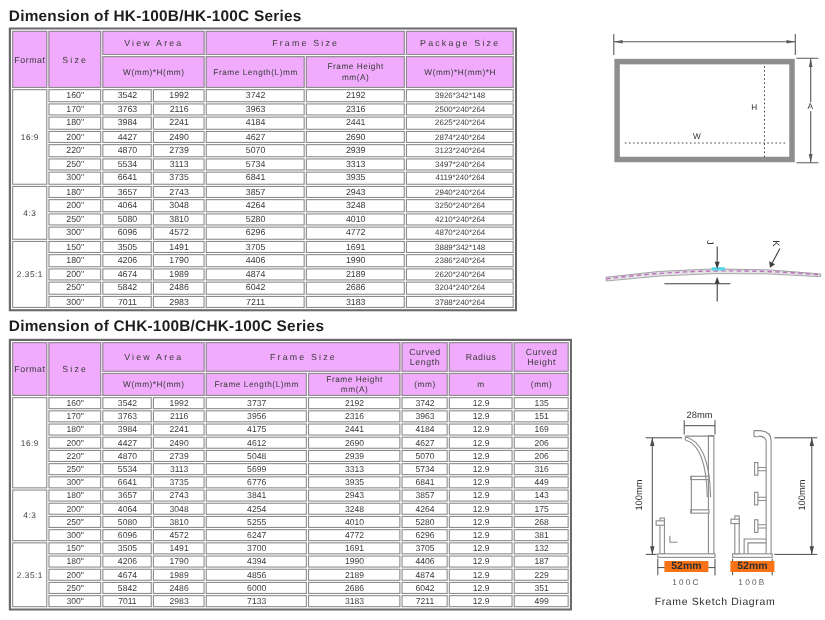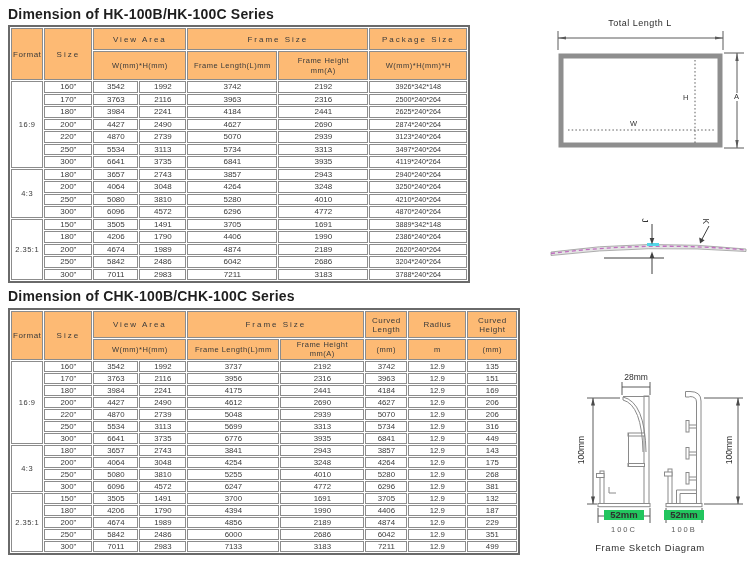--- a/index.html
+++ b/index.html
@@ -11,21 +11,21 @@
   }
   .doc-title{
     position:absolute;font-size:14px;font-weight:bold;color:#1e1e1e;letter-spacing:.2px;white-space:nowrap;
   }
   .tblwrap{position:absolute;border:2px solid #6a6a6a;background:#bfbfbf;}
   table.spec{
     border-collapse:separate;border-spacing:1px;table-layout:fixed;
     font-size:8px;color:#3a3a3a;background:#ffffff;
   }
   table.spec th{
-    background:#fdba74;border:1px solid #8c8c8c;font-weight:normal;
+    background:#f0abfc;border:1px solid #8c8c8c;font-weight:normal;
     text-align:center;vertical-align:middle;padding:0 1px;overflow:hidden;
   }
   table.spec td{
     background:#ffffff;border:1px solid #8c8c8c;text-align:center;
     vertical-align:middle;padding:0;overflow:hidden;white-space:nowrap;
   }
   .t1 thead tr.r1 th{height:20px;}
   .t1 thead tr.r2 th{height:27px;font-size:7.5px;}
   .t1 tbody td{height:9.5px;}
   .t1 tbody td:last-child{font-size:7.2px;}
@@ -37,21 +37,21 @@
   table.spec td.fmt{font-size:7.5px;letter-spacing:.5px;}
   .hdr2line span{display:block;line-height:1.25;}
   .sketch{position:absolute;}
   .sketch svg{position:absolute;left:0;top:0;}
   .lbl{position:absolute;font-size:8px;color:#333;line-height:1;white-space:nowrap;}
   .lbl.bgw{background:#fff;padding:0 2px;}
   .cap{position:absolute;text-align:center;font-size:9.5px;color:#2c2c2c;letter-spacing:.8px;}
   .rot90{transform:rotate(90deg);transform-origin:center center;}
   .rotm90{transform:rotate(-90deg);transform-origin:center center;}
   .dimtxt{position:absolute;text-align:center;font-size:8.5px;color:#2e2e2e;line-height:1;}
-  .dimbold{font-weight:bold;font-size:9.5px;background:#22c55e;}
+  .dimbold{font-weight:bold;font-size:9.5px;background:#f97316;}
   .profname{position:absolute;text-align:center;font-size:7.5px;color:#595959;letter-spacing:2px;line-height:1;}
 </style>
 </head>
 <body>
 
 <span class="doc-title" style="left:8px;top:6px;">Dimension of HK-100B/HK-100C Series</span>
 <span class="doc-title" style="left:8px;top:288px;">Dimension of CHK-100B/CHK-100C Series</span>
 
 <div class="tblwrap" style="left:8px;top:25px;">
   <table class="spec t1">
@@ -434,21 +434,20 @@
     <polygon points="18,38 26,36.4 26,39.6" fill="#5a5a5a"></polygon>
     <polygon points="183,38 175,36.4 175,39.6" fill="#5a5a5a"></polygon>
     <polygon points="197,53 195.3,61 198.7,61" fill="#5a5a5a"></polygon>
     <polygon points="197,148 195.3,140 198.7,140" fill="#5a5a5a"></polygon>
     <rect x="21" y="56" width="159" height="89" fill="#ffffff" stroke="#8e8e8e" stroke-width="5"></rect>
     <g stroke="#4a4a4a" stroke-width="0.9" stroke-dasharray="1.5,2.2" fill="none">
       <line x1="28" y1="130" x2="176" y2="130"></line>
       <line x1="155" y1="60" x2="155" y2="143"></line>
     </g>
   </svg>
-  <span class="lbl" style="left:0;top:19px;width:200px;text-align:center;font-size:9px;letter-spacing:.5px;color:#2c2c2c;">Total Length L</span>
   <span class="lbl bgw" style="left:88px;top:120px;font-size:7.5px;">W</span>
   <span class="lbl bgw" style="left:141px;top:94px;font-size:7.5px;">H</span>
   <span class="lbl bgw" style="left:192px;top:93px;font-size:7.5px;">A</span>
 </div>
 
 <div class="sketch" style="left:540px;top:180px;width:210px;height:118px;">
   <svg width="210" height="118" viewBox="0 0 210 118">
     <path d="M 11 72 Q 108 58.5 206 69 L 206 71.5 Q 108 64 11 75.5 Z" fill="#e4e4e4" stroke="#9a9a9a" stroke-width="0.8"></path>
     <path d="M 11 73.5 Q 108 61 206 70" fill="none" stroke="#bb5cbb" stroke-width="1.3" stroke-dasharray="4,3" opacity="0.85"></path>
     <line x1="107" y1="64.5" x2="119" y2="64.5" stroke="#55d6e8" stroke-width="3"></line>

